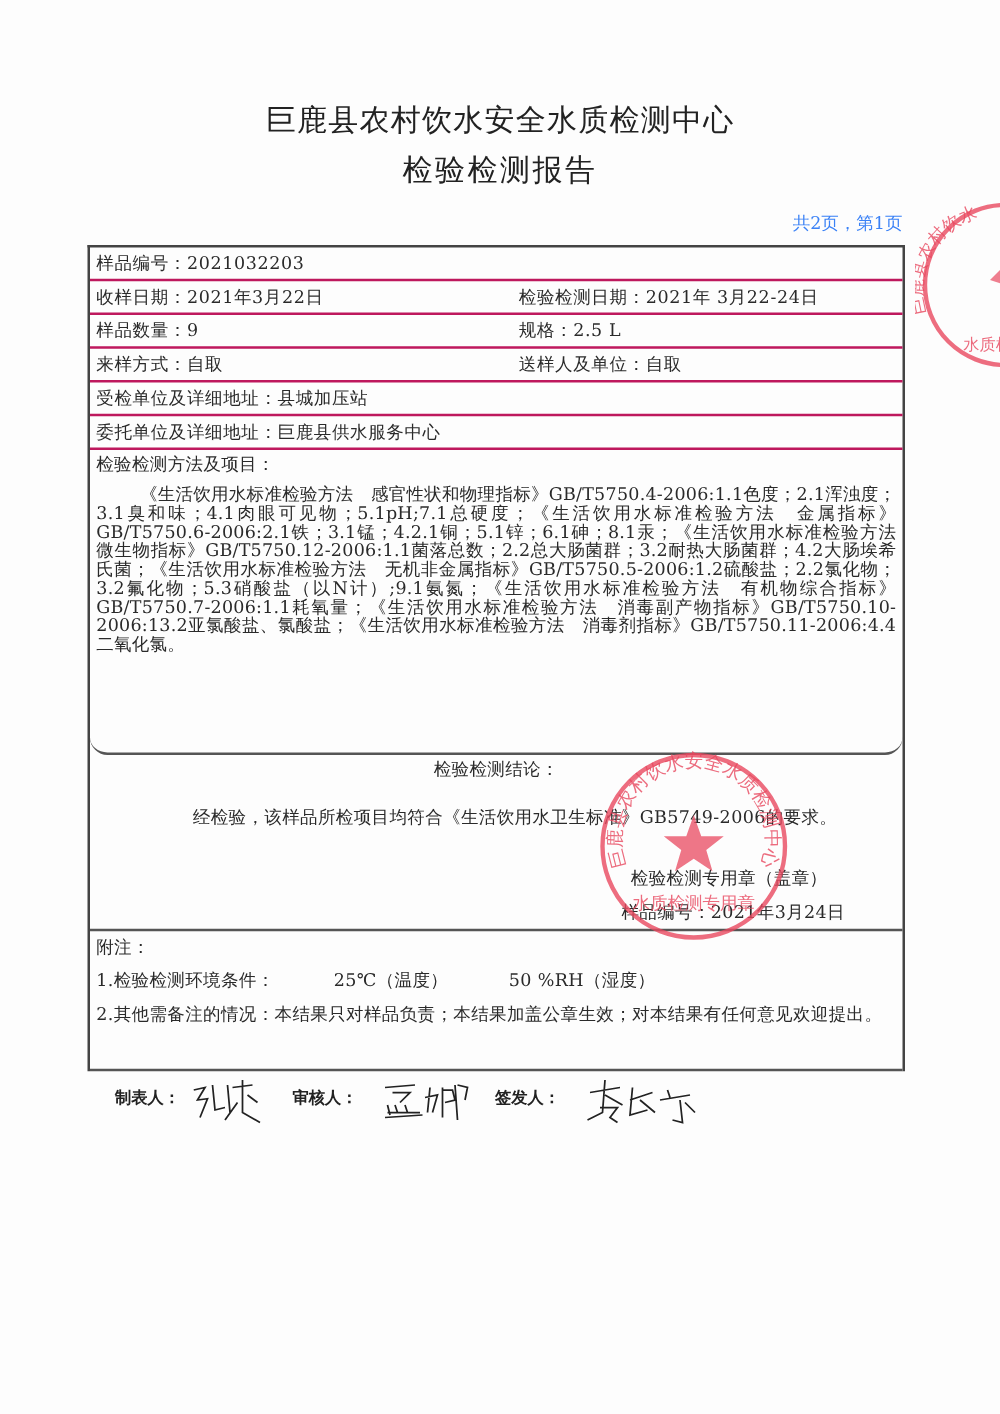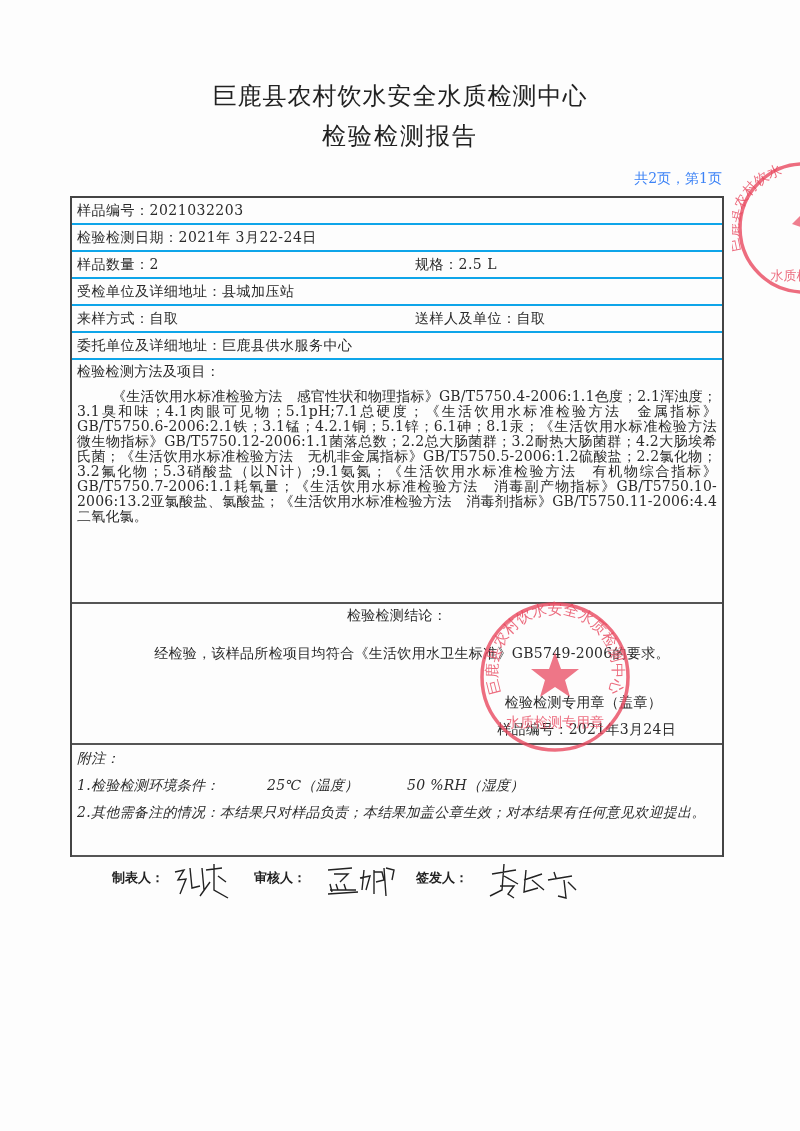--- a/index.html
+++ b/index.html
@@ -16,67 +16,68 @@
     font-family:Liberation Serif, serif; font-size:24px; letter-spacing:2px; color:#222;
   }
   .pagenum {
     position:absolute; right:78px; top:170px; font-size:14px; color:#3b82f6;
   }
   .tbl {
     position:absolute; left:70px; top:196px; width:654px; border:2px solid #444; border-bottom:none;
     box-sizing:border-box;
   }
   .row {
-    display:flex; border-bottom:2px solid #0ea5e9; height:25px; align-items:center;
+    display:flex; border-bottom:2px solid #be185d; height:25px; align-items:center;
     font-size:14px; letter-spacing:0.5px; box-sizing:content-box;
   }
   .cell { padding-left:5px; white-space:nowrap; }
   .c-left { width:333px; }
   .c-right { flex:1; }
   .block { border-bottom:2px solid #555; font-size:14px; letter-spacing:0.3px; padding:3px 5px; box-sizing:border-box; position:relative; }
-  .methods { height:244px; }
+  .methods { height:244px;border-radius:14px; }
   .methods .para { text-indent:2.5em; line-height:15px; text-align:justify; letter-spacing:0.2px; margin-top:8px; }
   .conclusion { height:141px;text-align:center; }
   .conclusion .text { margin-top:20px; padding-left:30px; }
   .conclusion .seal-line { position:absolute; right:60px; top:90px; }
   .conclusion .date-line { position:absolute; right:46px; top:117px; }
-  .notes { height:112px; line-height:27px; padding-top:0;font-style:italic; }
+  .notes { height:112px; line-height:27px; padding-top:0; }
   .notes .env span { display:inline-block; }
   .sig-row {
-    position:absolute; left:112px; top:860px; width:560px; height:40px;
+    position:absolute; left:92px; top:860px; width:560px; height:40px;
     font-family:"DejaVu Sans","Liberation Sans",sans-serif; font-size:13px; font-weight:bold; color:#222;
   }
   .sig-label { position:absolute; top:9px; }
   .sig { position:absolute; top:0; }
   .stamp { position:absolute; pointer-events:none; }
 </style>
 </head>
 <body>
 
 <div class="title1">巨鹿县农村饮水安全水质检测中心</div>
 <div class="title2">检验检测报告</div>
 <div class="pagenum">共2页，第1页</div>
 
 <div class="tbl">
   <div class="row">
     <div class="cell c-left">样品编号：2021032203</div>
   </div>
   <div class="row">
+    <div class="cell c-left">收样日期：2021年3月22日</div>
     <div class="cell c-right">检验检测日期：2021年 3月22-24日</div>
   </div>
   <div class="row">
-    <div class="cell c-left">样品数量：2</div>
+    <div class="cell c-left">样品数量：9</div>
     <div class="cell c-right">规格：2.5 L</div>
-  </div>
-  <div class="row">
-    <div class="cell">受检单位及详细地址：县城加压站</div>
   </div>
   <div class="row">
     <div class="cell c-left">来样方式：自取</div>
     <div class="cell c-right">送样人及单位：自取</div>
+  </div>
+  <div class="row">
+    <div class="cell">受检单位及详细地址：县城加压站</div>
   </div>
   <div class="row">
     <div class="cell">委托单位及详细地址：巨鹿县供水服务中心</div>
   </div>
 
   <div class="block methods">
     <div>检验检测方法及项目：</div>
     <div class="para">《生活饮用水标准检验方法　感官性状和物理指标》GB/T5750.4-2006:1.1色度；2.1浑浊度；3.1臭和味；4.1肉眼可见物；5.1pH;7.1总硬度；《生活饮用水标准检验方法　金属指标》GB/T5750.6-2006:2.1铁；3.1锰；4.2.1铜；5.1锌；6.1砷；8.1汞；《生活饮用水标准检验方法　微生物指标》GB/T5750.12-2006:1.1菌落总数；2.2总大肠菌群；3.2耐热大肠菌群；4.2大肠埃希氏菌；《生活饮用水标准检验方法　无机非金属指标》GB/T5750.5-2006:1.2硫酸盐；2.2氯化物；3.2氟化物；5.3硝酸盐（以N计）;9.1氨氮；《生活饮用水标准检验方法　有机物综合指标》GB/T5750.7-2006:1.1耗氧量；《生活饮用水标准检验方法　消毒副产物指标》GB/T5750.10-2006:13.2亚氯酸盐、氯酸盐；《生活饮用水标准检验方法　消毒剂指标》GB/T5750.11-2006:4.4二氧化氯。</div>
   </div>
 

